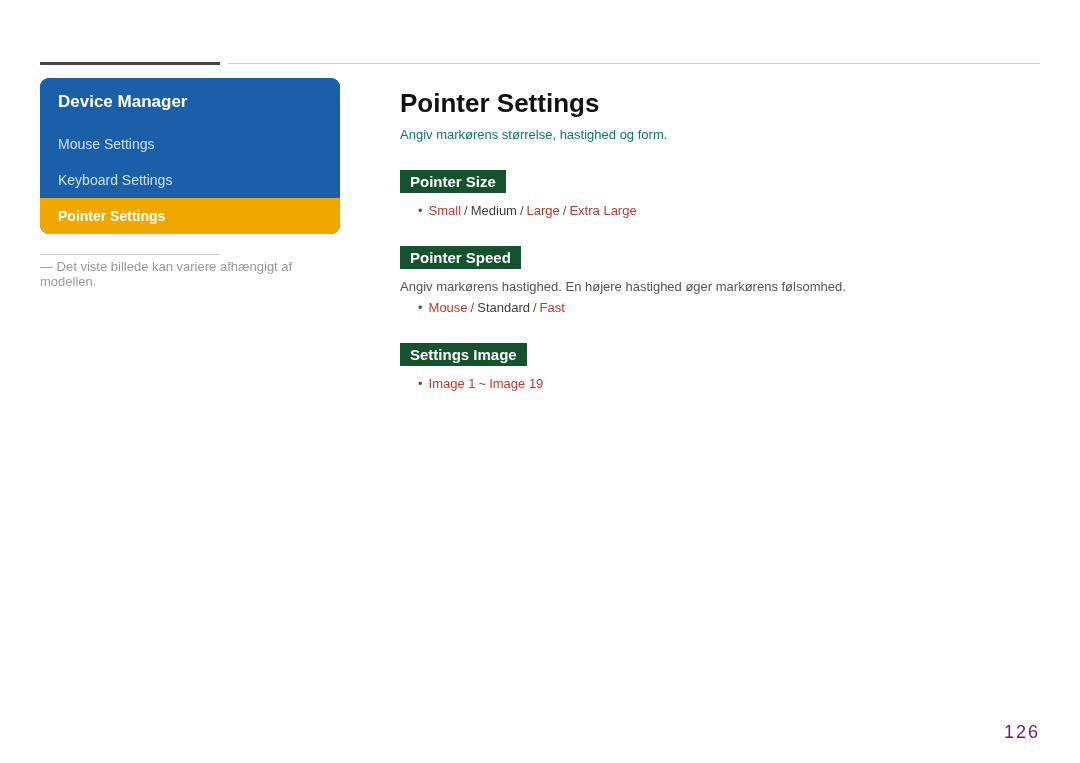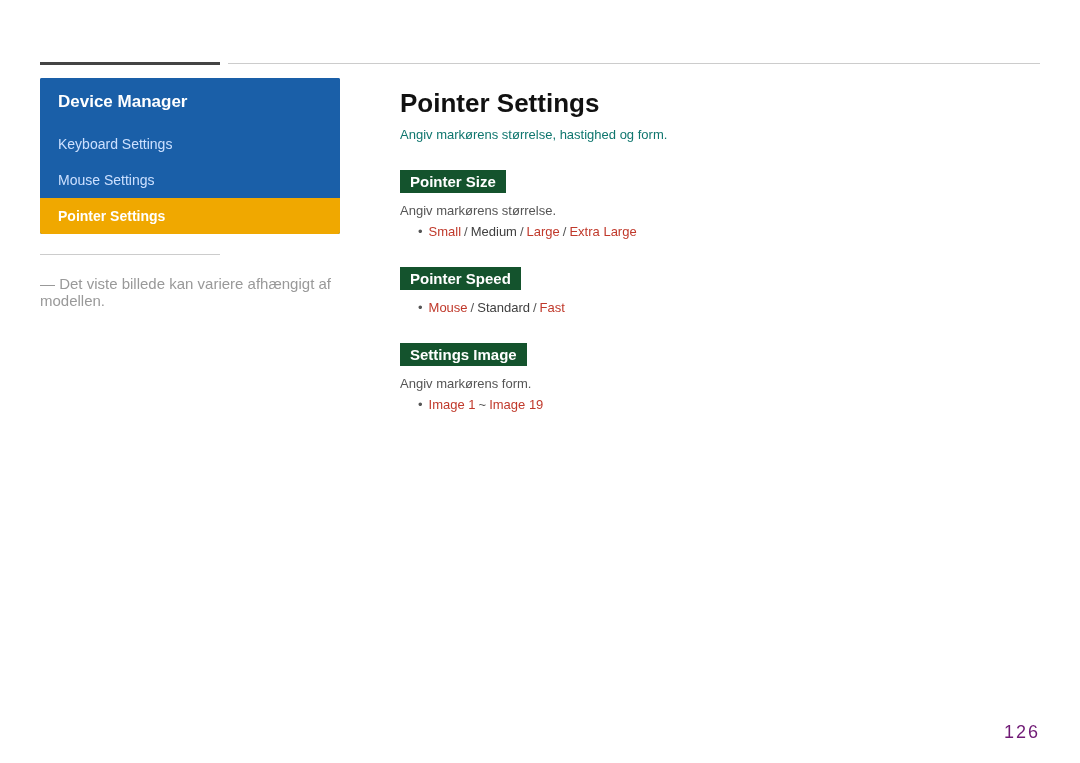--- a/index.html
+++ b/index.html
@@ -51,21 +51,21 @@
     }
 
     
     .sidebar {
       width: 300px;
       flex-shrink: 0;
     }
 
     .sidebar-menu {
       background: #1a5fa8;
-      border-radius: 2px;
+      border-radius: 9px;
       overflow: hidden;
     }
 
     .sidebar-title {
       background: #1a5fa8;
       color: #ffffff;
       font-size: 17px;
       font-weight: bold;
       padding: 14px 18px;
     }
@@ -85,22 +85,22 @@
     }
 
     .sidebar-divider {
       margin-top: 20px;
       height: 1px;
       background: #cccccc;
       width: 180px;
     }
 
     .sidebar-note {
-      margin-top: 20px;
-      font-size: 15px;
+      margin-top: 4px;
+      font-size: 13px;
       color: #999999;
     }
 
     
     .main {
       flex: 1;
       padding-top: 10px;
     }
 
     .page-title {
@@ -181,63 +181,62 @@
 <div class="top-bar">
   <div class="top-bar-dark"></div>
   <div class="top-bar-light"></div>
 </div>
 
 <div class="layout">
 
   <div class="sidebar">
     <div class="sidebar-menu">
       <div class="sidebar-title">Device Manager</div>
+      <div class="sidebar-item">Mouse Settings</div>
       <div class="sidebar-item">Keyboard Settings</div>
-      <div class="sidebar-item">Mouse Settings</div>
       <div class="sidebar-item active">Pointer Settings</div>
     </div>
 
     <div class="sidebar-divider"></div>
     <div class="sidebar-note">― Det viste billede kan variere afhængigt af modellen.</div>
   </div>
 
   <div class="main">
     <div class="page-title">Pointer Settings</div>
     <div class="page-subtitle">Angiv markørens størrelse, hastighed og form.</div>
 
     <div class="section">
       <div class="section-heading">Pointer Size</div>
-      <div class="section-desc">Angiv markørens størrelse.</div>
       <div class="section-options">
         <span class="bullet">•</span>
         <span class="opt-highlight">Small</span>
         <span class="opt-sep"> / </span>
         <span class="opt">Medium</span>
         <span class="opt-sep"> / </span>
         <span class="opt-highlight">Large</span>
         <span class="opt-sep"> / </span>
         <span class="opt-highlight">Extra Large</span>
       </div>
     </div>
 
     <div class="section">
       <div class="section-heading">Pointer Speed</div>
+      <div class="section-desc">Angiv markørens hastighed. En højere hastighed øger markørens følsomhed.</div>
       <div class="section-options">
         <span class="bullet">•</span>
         <span class="opt-highlight">Mouse</span>
         <span class="opt-sep"> / </span>
         <span class="opt">Standard</span>
         <span class="opt-sep"> / </span>
         <span class="opt-highlight">Fast</span>
       </div>
     </div>
 
     <div class="section">
       <div class="section-heading">Settings Image</div>
-      <div class="section-desc">Angiv markørens form.</div>
       <div class="section-options">
         <span class="bullet">•</span>
         <span class="opt-highlight">Image 1</span>
         <span class="opt-sep"> ~ </span>
         <span class="opt-highlight">Image 19</span>
       </div>
     </div>
 
   </div>
 </div>

